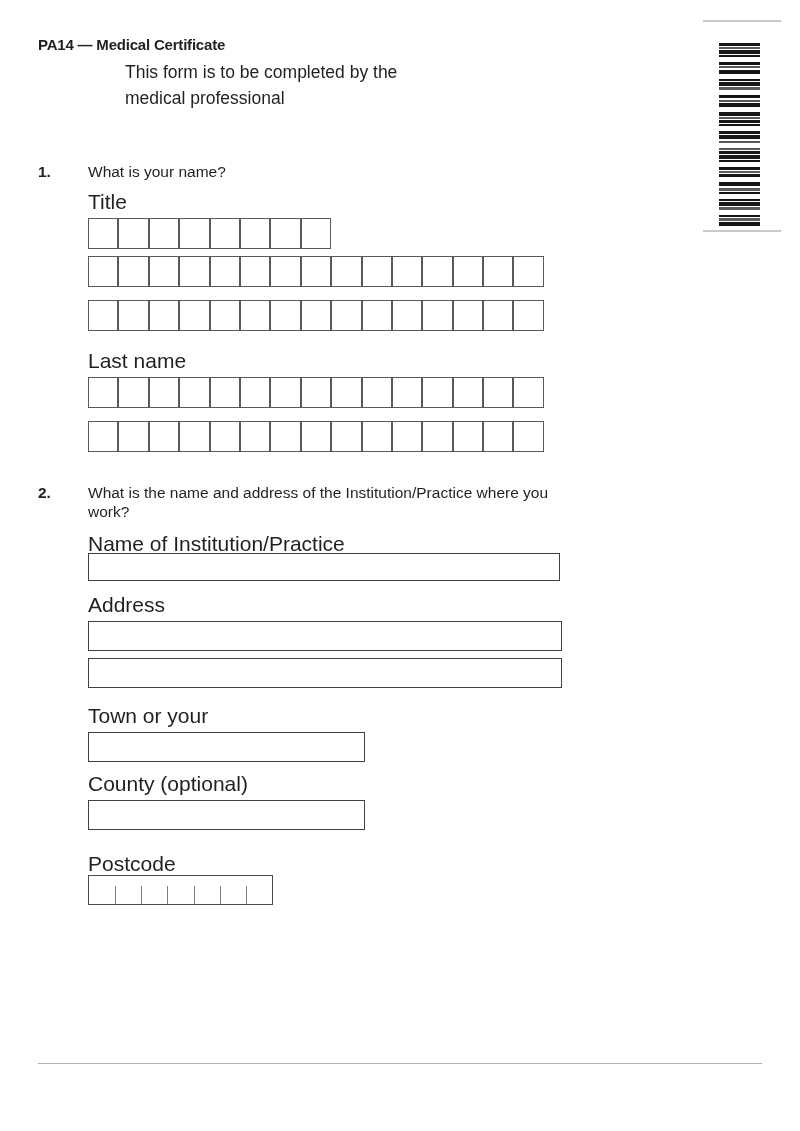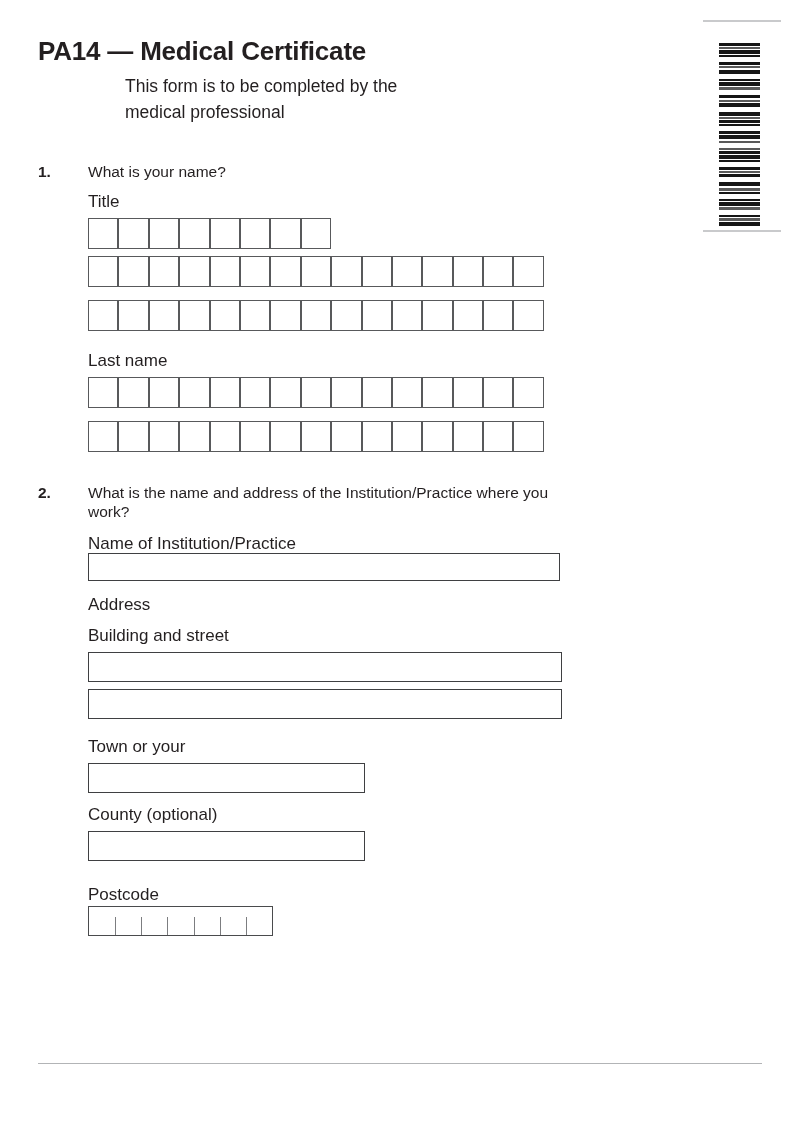--- a/index.html
+++ b/index.html
@@ -8,21 +8,21 @@
     position:relative;
     width:800px; height:1131px;
     background:#ffffff;
     font-family:"Liberation Sans", sans-serif;
     color:#231f20;
     overflow:hidden;
   }
 
   
   .header { position:absolute; top:36px; left:38px; width:500px; }
-  .form-title { font-size:26px; font-weight:bold; letter-spacing:-0.2px; }
+  .form-title { font-size:15px; font-weight:bold; letter-spacing:-0.2px; }
   .form-subtitle {
     margin:6px 0 0 87px;
     font-size:17.5px; line-height:26px;
     max-width:320px; font-weight:normal;
   }
 
   
   .cropline { position:absolute; height:2px; background:#c9cacc; }
   .cropline.top { top:20px; left:703px; width:78px; }
   .cropline.bottom { top:230px; left:703px; width:78px; }
@@ -30,21 +30,21 @@
   .barcode .bar { width:100%; }
   .barcode .b1 { background:#161616; }
   .barcode .b2 { background:#5a5a5a; }
 
   
   .form { position:absolute; top:162px; left:38px; width:620px; }
   .question { display:flex; }
   .qnum { width:50px; flex:0 0 50px; font-weight:bold; font-size:15.5px; line-height:19px; }
   .qtext { font-size:15.5px; line-height:19px; max-width:472px; }
   .fields { margin-left:50px; }
-  .field-label { font-size:17px; line-height:19px; }
+  .field-label { font-size:21px; line-height:19px; }
 
   
   .charrow { display:flex; }
   .charrow .cell {
     width:30.4px; height:31px;
     border:1px solid #58595b;
     background:#fff;
   }
 
   
@@ -264,21 +264,20 @@
       <span class="qnum">2.</span>
       <span class="qtext">What is the name and address of the Institution/Practice where you work?</span>
     </div>
 
     <div class="fields">
       <div class="field-label mt-inst-label">Name of Institution/Practice</div>
       <div class="writebox inst"></div>
 
       <div class="field-label mt-address">Address</div>
 
-      <div class="field-label mt-sublabel">Building and street</div>
       <div class="writebox wide mt-box"></div>
 
       <div class="writebox wide mt-box"></div>
 
       <div class="field-label mt-town">Town or your</div>
       <div class="writebox short mt-box"></div>
 
       <div class="field-label mt-county">County (optional)</div>
       <div class="writebox short mt-box"></div>
 

